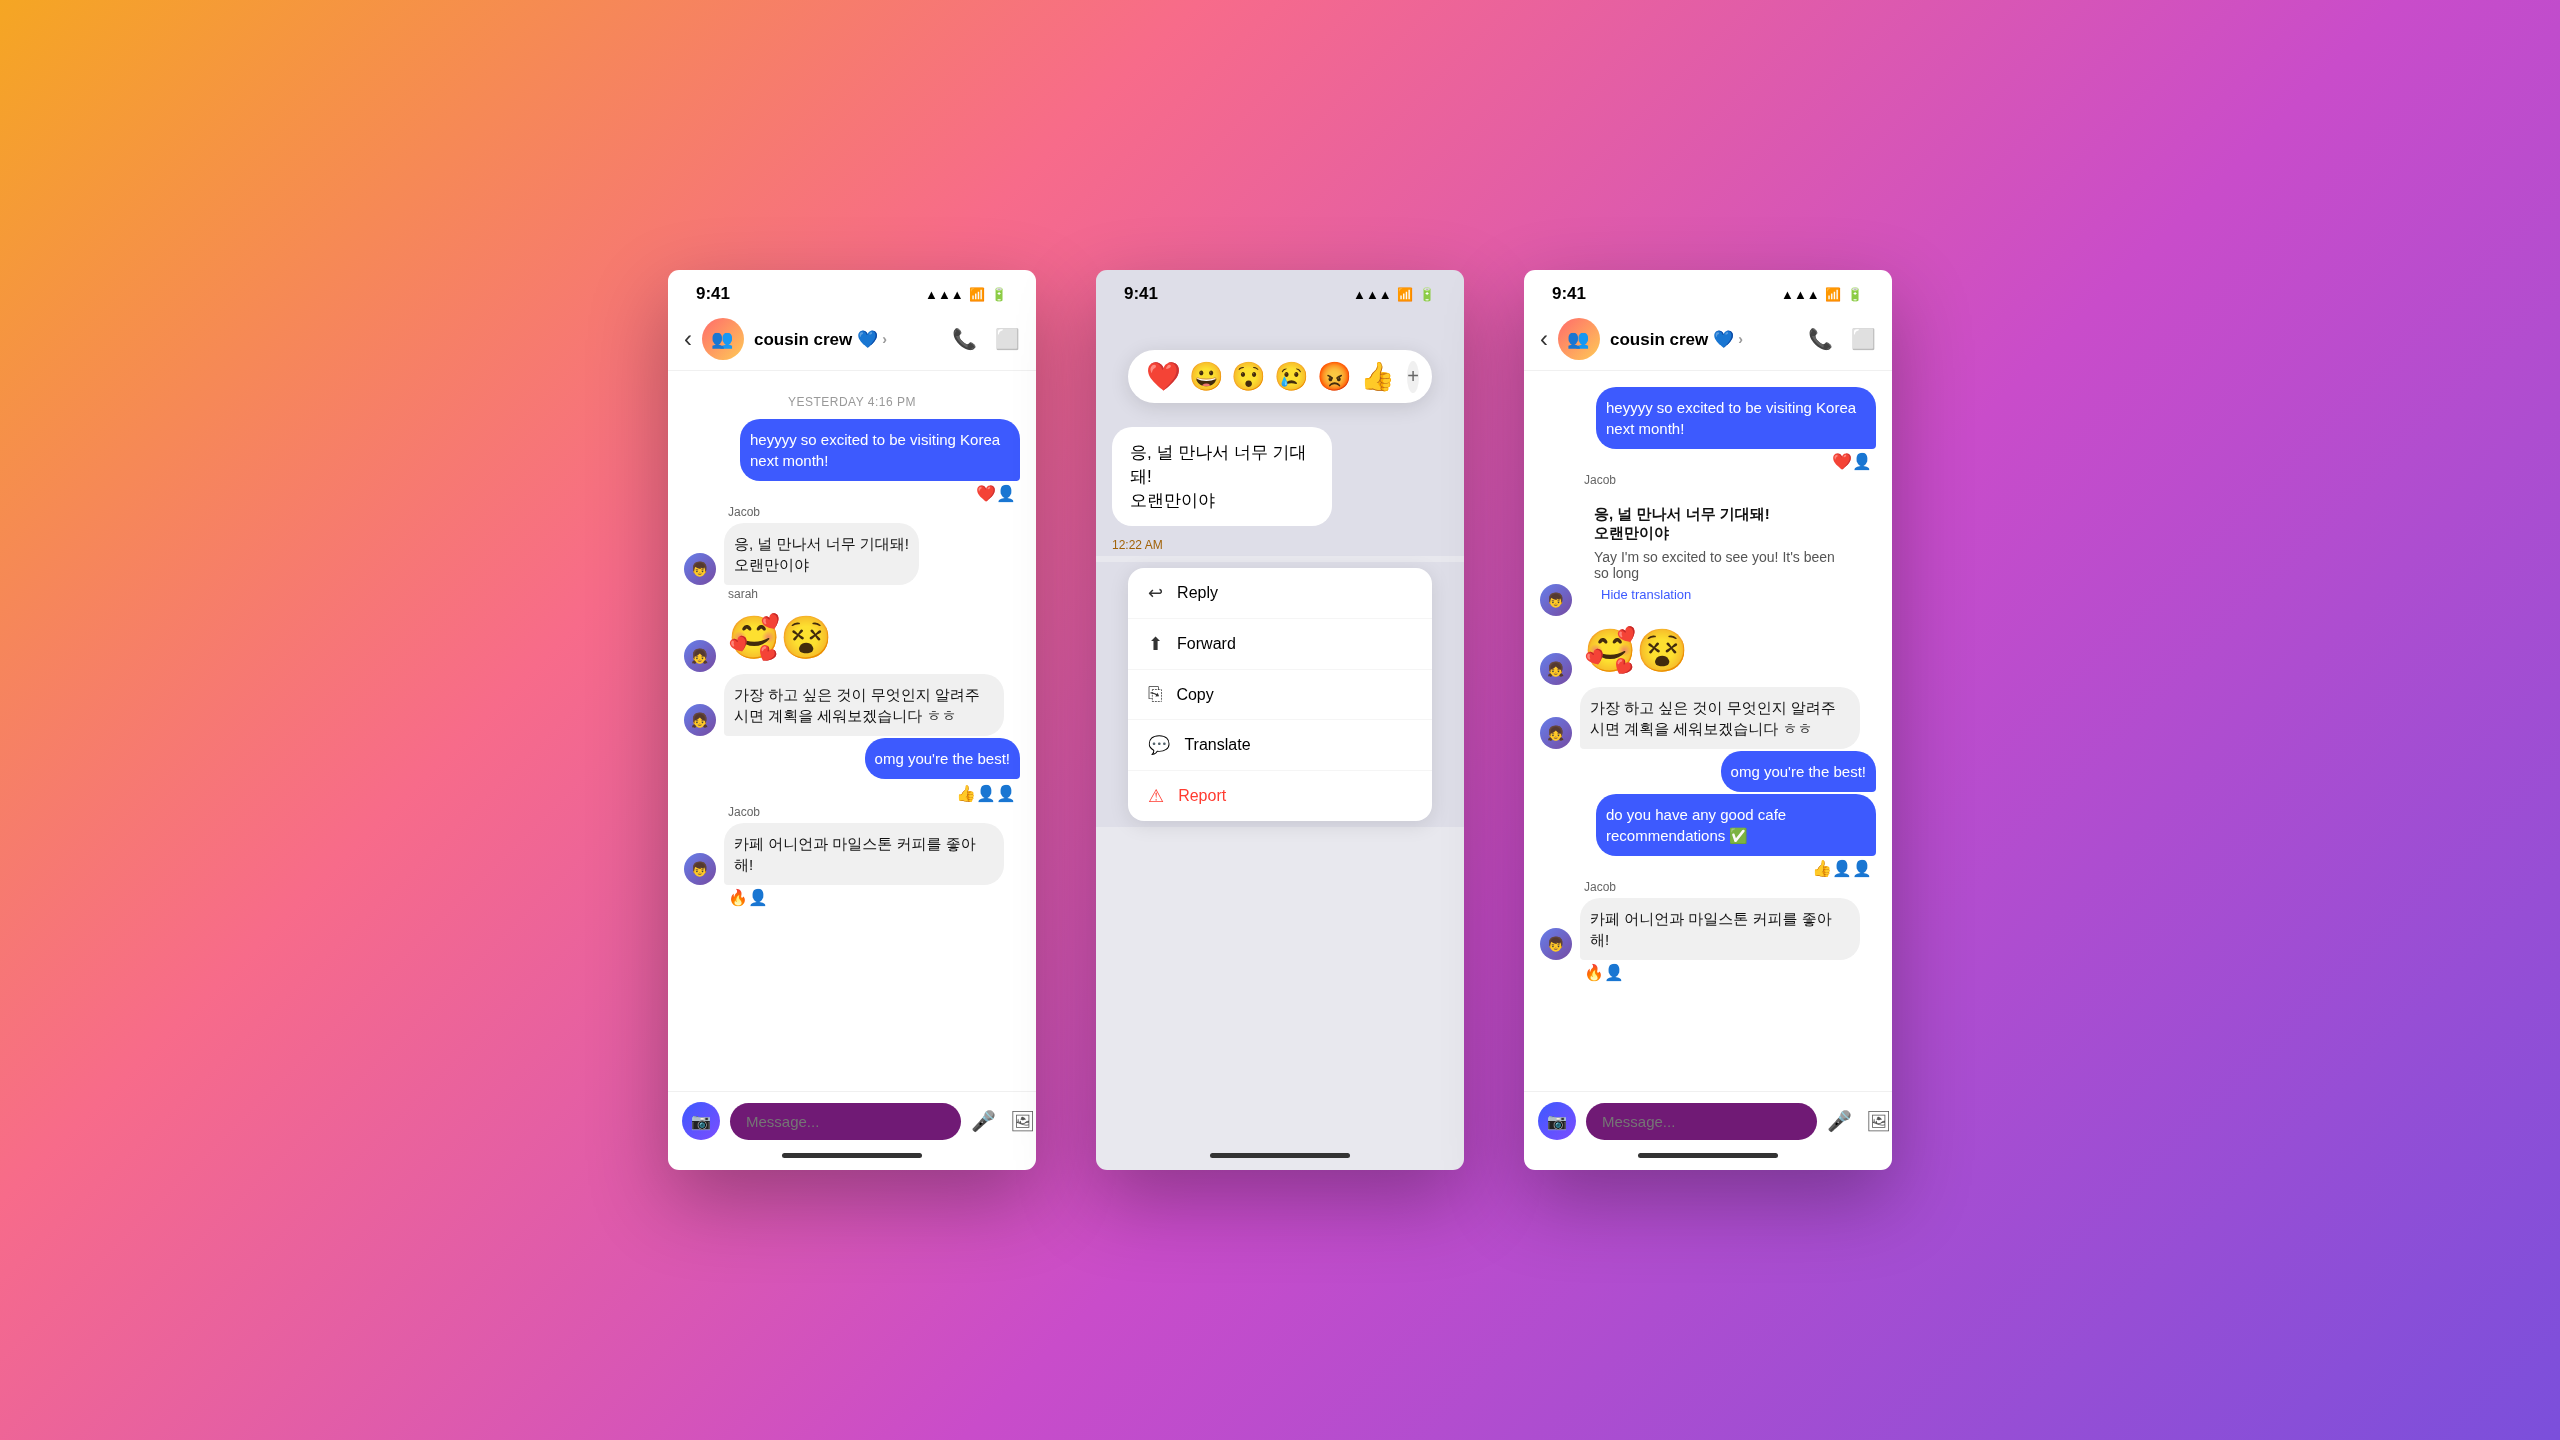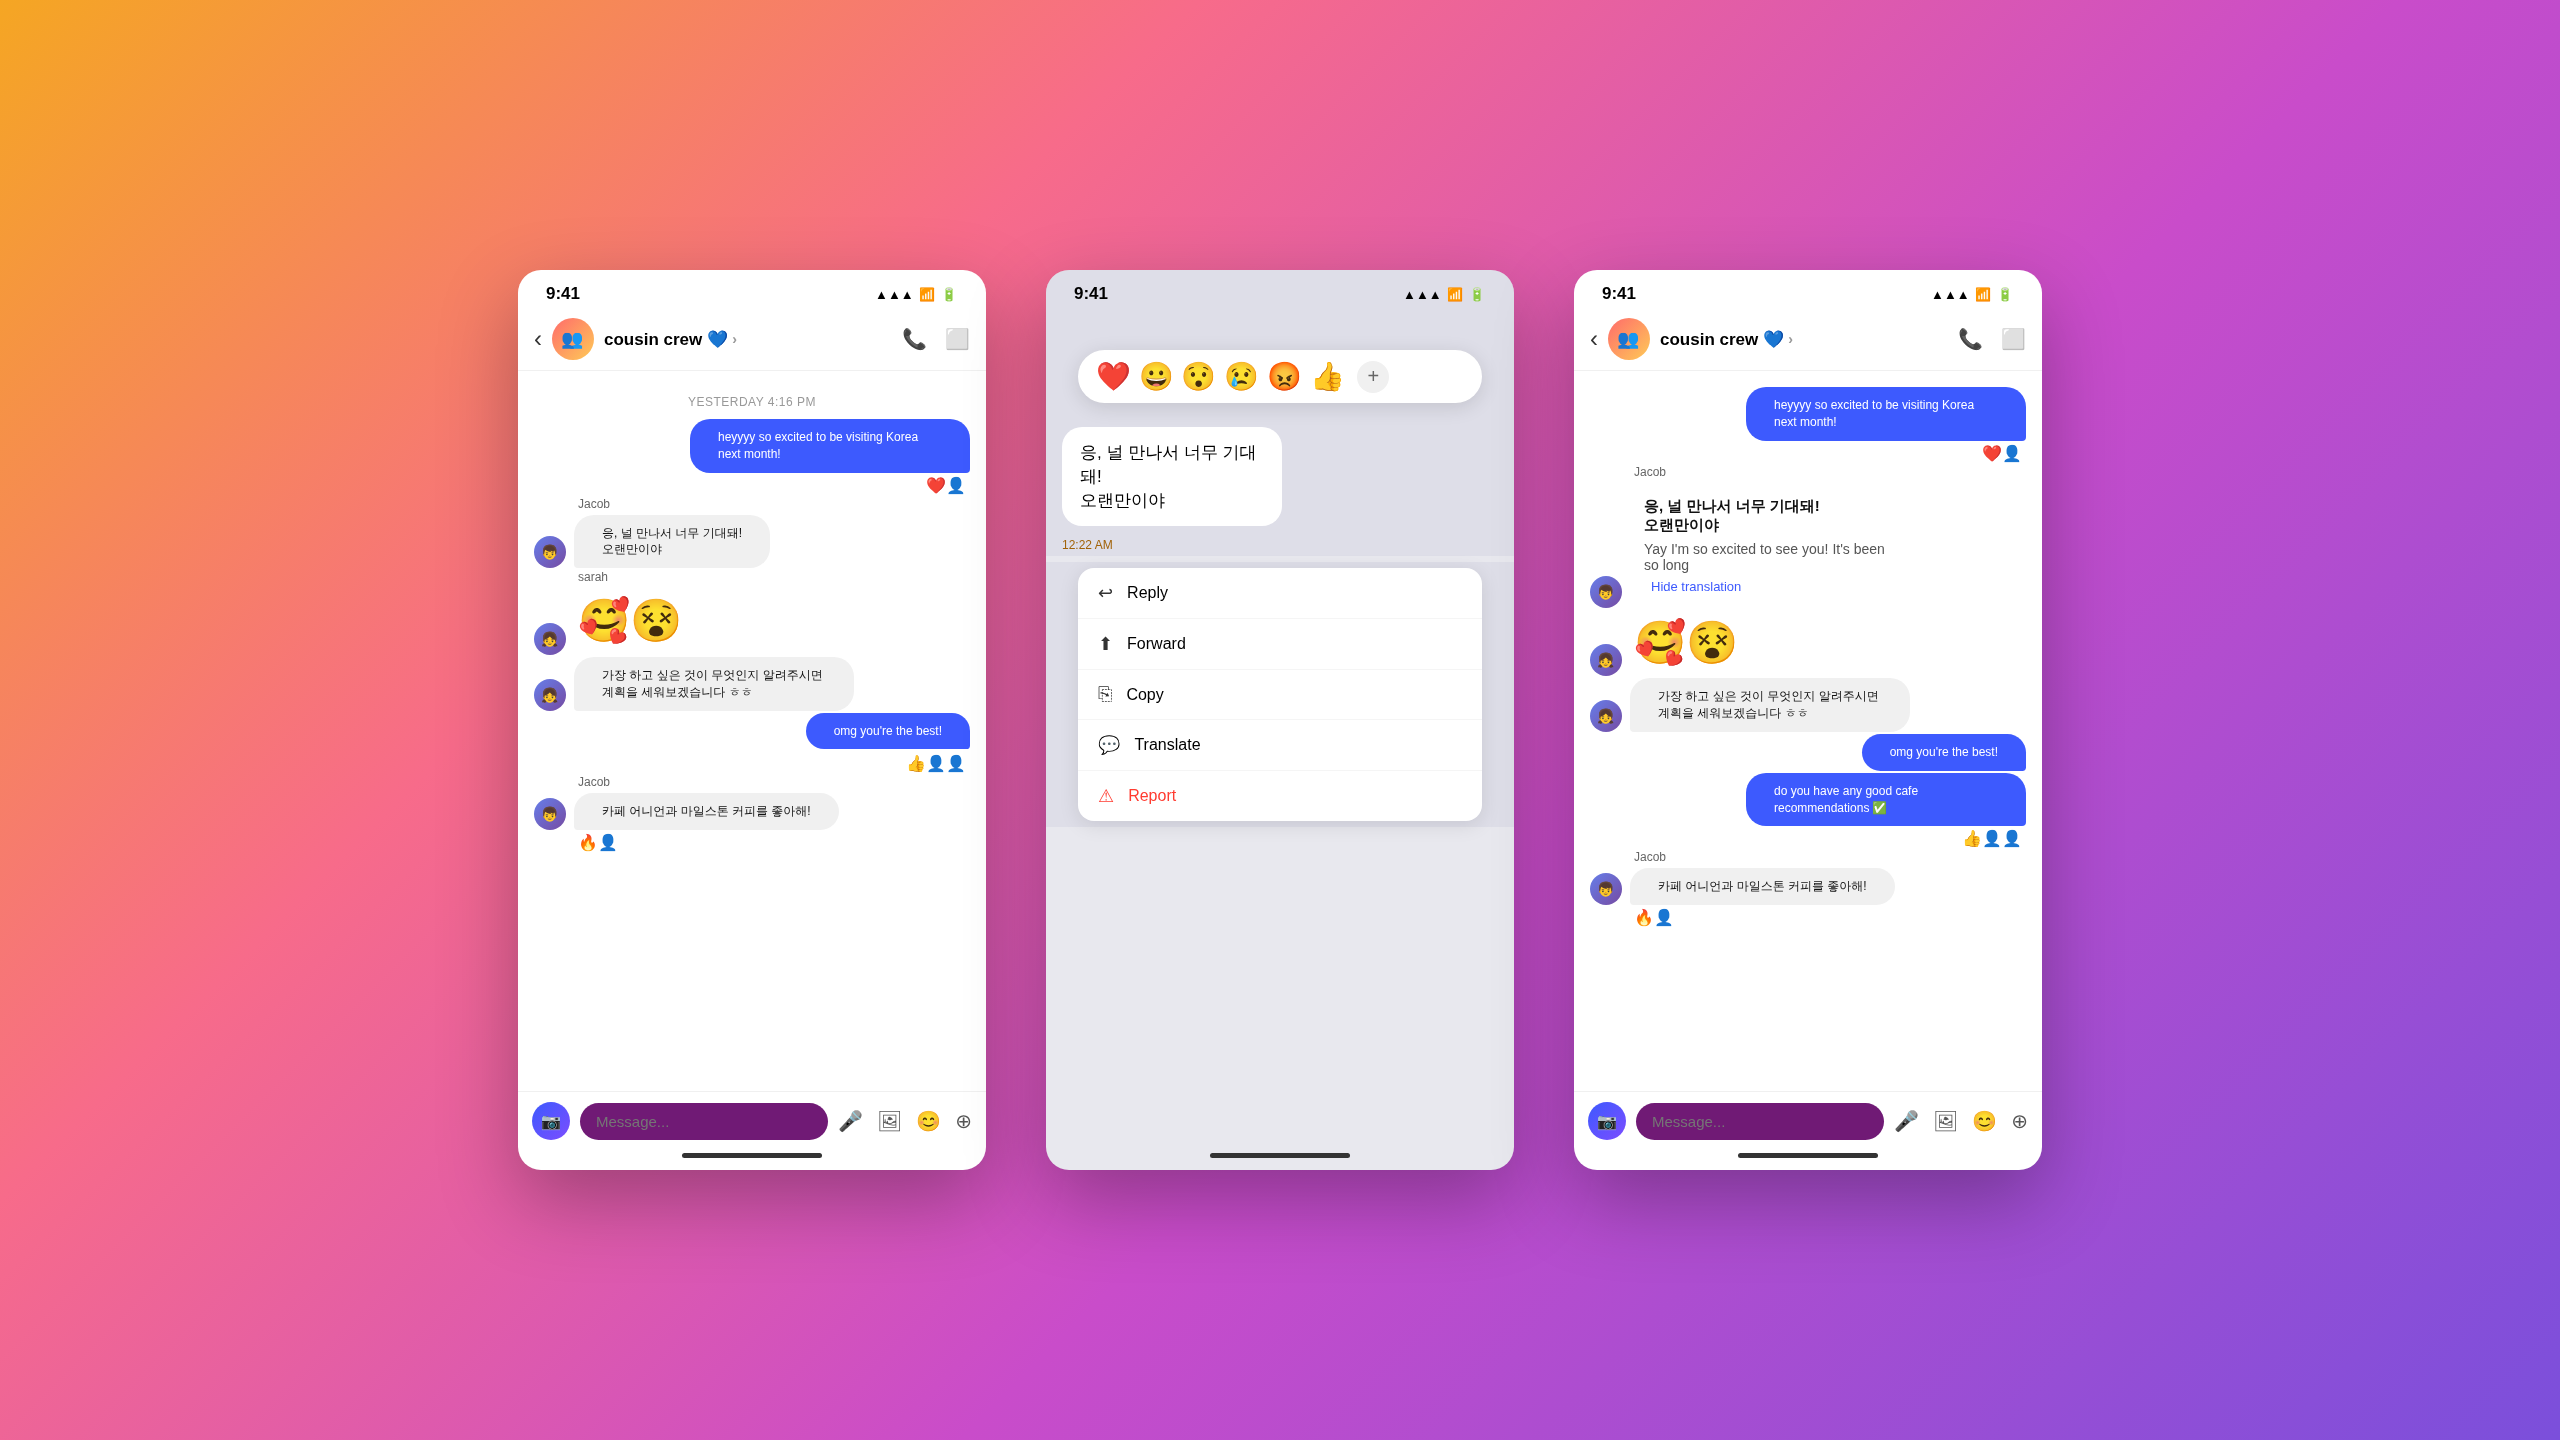--- a/index.html
+++ b/index.html
@@ -9,24 +9,24 @@
       overflow: hidden;
       background: linear-gradient(135deg, #f5a623 0%, #f76b8a 30%, #c94cca 60%, #7b4fdb 100%);
       display: flex;
       align-items: center;
       justify-content: center;
       gap: 60px;
       font-family: -apple-system, BlinkMacSystemFont, 'Helvetica Neue', Arial, sans-serif;
     }
 
     .phone-frame {
-      width: 468px;
+      width: 368px;
       height: 900px;
       background: white;
-      border-radius: 23px;
+      border-radius: 11px;
       overflow: hidden;
       position: relative;
       box-shadow: 0 30px 80px rgba(0,0,0,0.3);
     }
 
     .phone-frame::before {
       content: '';
       position: absolute;
       bottom: 0;
       left: 50%;
@@ -164,23 +164,23 @@
       flex-shrink: 0;
       display: flex;
       align-items: center;
       justify-content: center;
       font-size: 14px;
       overflow: hidden;
     }
 
     .bubble {
       max-width: 280px;
-      padding: 10px 28px;
+      padding: 10px 10px;
       border-radius: 20px;
-      font-size: 12px;
+      font-size: 15px;
       line-height: 1.4;
     }
 
     .bubble.outgoing {
       background: #3d5afe;
       color: white;
       border-bottom-right-radius: 4px;
     }
 
     .bubble.incoming {

